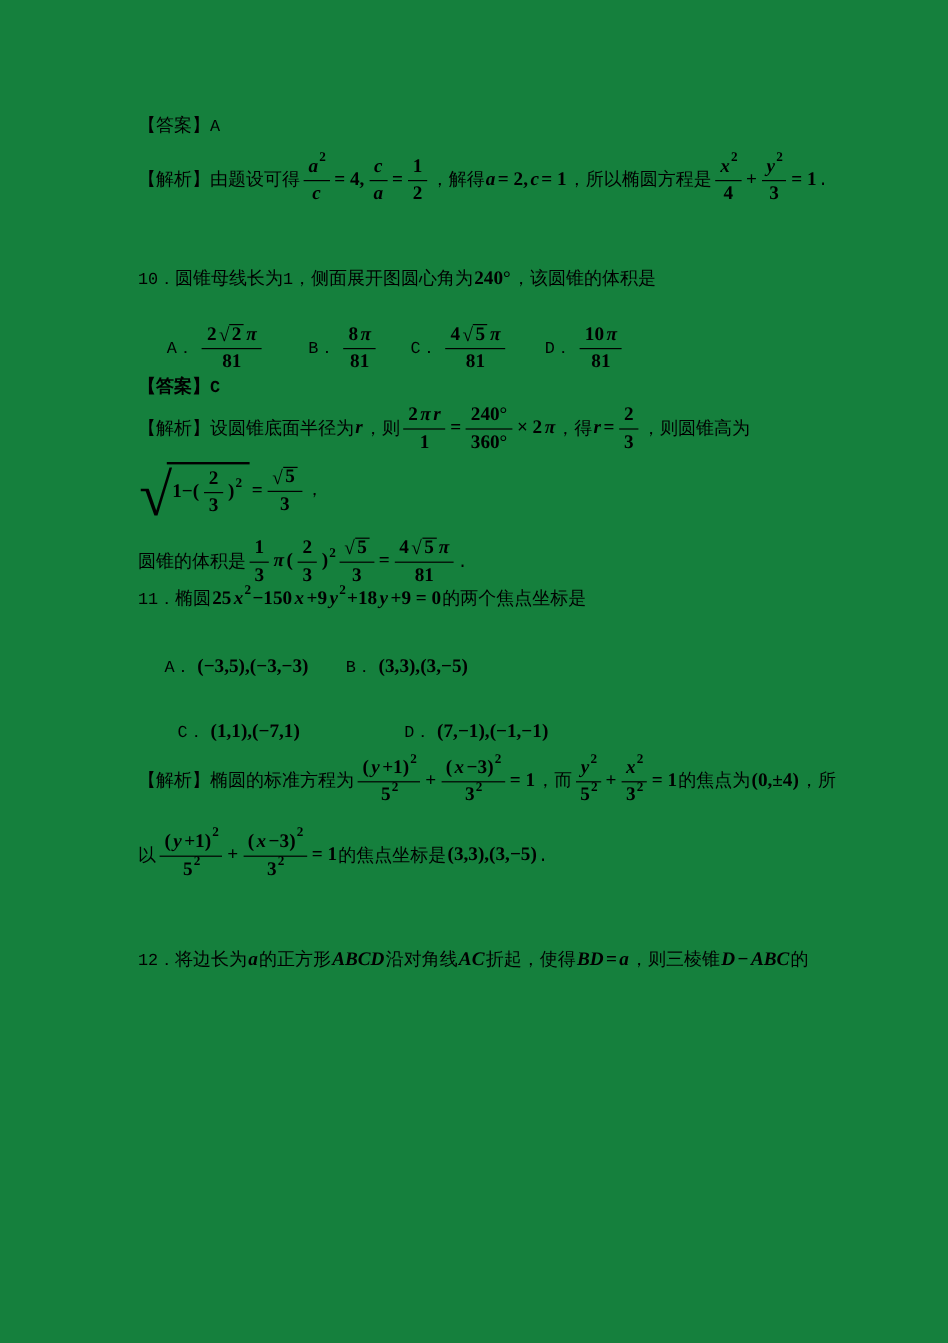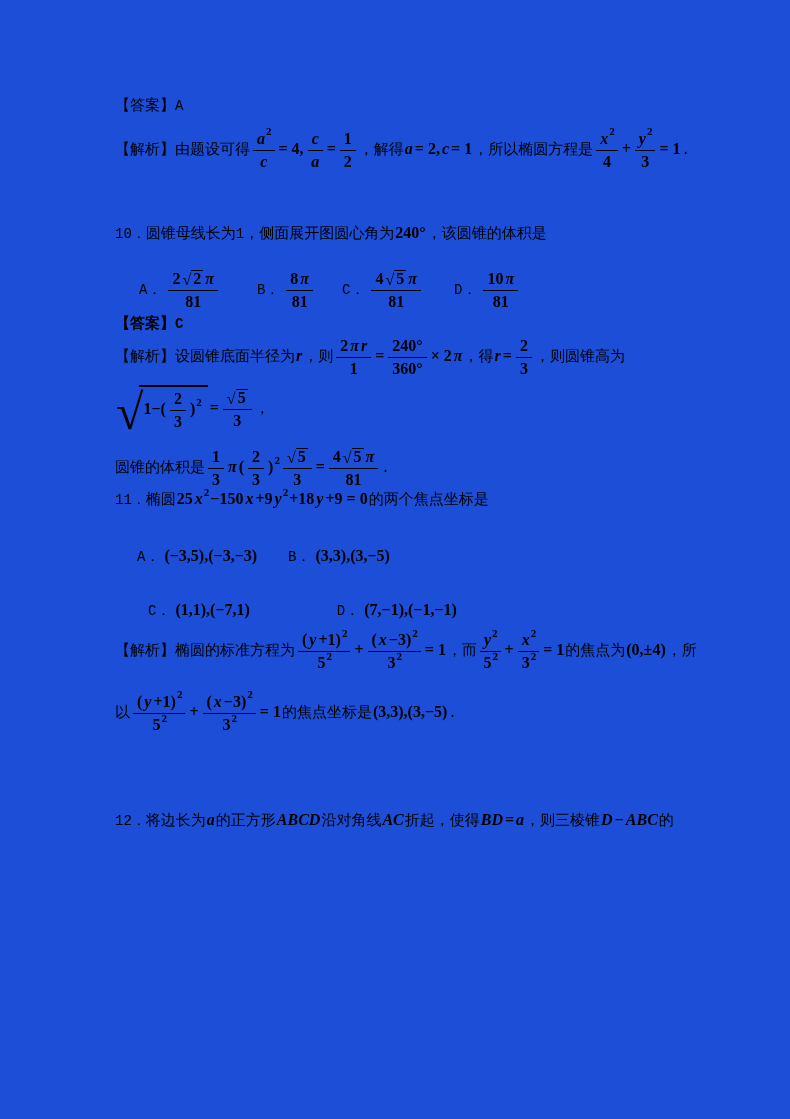--- a/index.html
+++ b/index.html
@@ -1,16 +1,16 @@
 <!DOCTYPE html>
 <html><head>
 <meta charset="utf-8">
 <style>
   html,body{margin:0;padding:0;background:#ffffff;}
-  .page{position:relative;width:790px;height:1119px;background:#1d4ed8;color:#000;overflow:hidden;}
+  .page{position:relative;width:790px;height:1119px;background:#15803d;color:#000;overflow:hidden;}
   .content{padding:96px 80px 0 115px;}
   .line{white-space:nowrap;font-size:15px;line-height:1.25;color:#000;}
   .cn{font-family:"Liberation Sans",sans-serif;font-size:15px;}
   .lat{font-family:"Liberation Mono",monospace;font-size:14px;}
   .mb{font-family:"Liberation Serif",serif;font-weight:700;font-size:16px;margin:0 1px;}
   .mbi{font-family:"Liberation Serif",serif;font-weight:700;font-style:italic;font-size:16px;margin:0 1px;}
   sup.msup{font-family:"Liberation Serif",serif;font-weight:700;font-size:11px;line-height:0;position:relative;top:-2px;}
   .frac{display:inline-block;vertical-align:middle;text-align:center;margin:0 3px;font-family:"Liberation Serif",serif;font-weight:700;font-size:16px;}
   .frac .num{display:block;border-bottom:1.5px solid #000;padding:0 3px 2px;line-height:1.15;}
   .frac .den{display:block;padding-top:2px;line-height:1.15;}
@@ -33,21 +33,21 @@
   [data-line="analysis-c-2"]{margin-top:6px;}
   [data-line="analysis-c-3"]{margin-top:14px;}
   [data-line="q11-stem"]{}
   [data-line="q11-options-ab"]{margin-top:36px;padding-left:22px;}
   [data-line="q11-options-ab"] .opt:nth-child(1){margin-right:30px;}
   [data-line="q11-options-cd"]{margin-top:34px;padding-left:33px;}
   [data-line="q11-options-cd"] .opt:nth-child(1){margin-right:86px;}
   [data-line="answer-b"]{margin-top:16px;}
   [data-line="analysis-b-1"]{margin-top:10px;}
   [data-line="analysis-b-2"]{margin-top:20px;}
-  [data-line="q12-stem"]{margin-top:76px;}
+  [data-line="q12-stem"]{margin-top:56px;}
   [data-line="q12-stem-cont"]{margin-top:14px;padding-left:25px;}
 </style>
 </head>
 <body>
 
 <div class="page">
   <div class="content">
       <div class="line" data-line="answer-a"><span class="cn">【答案】</span><span class="lat">A</span></div>
       <div class="line" data-line="analysis-a"><span class="cn">【解析】由题设可得</span><span class="frac"><span class="num"><span class="mbi">a</span><sup class="msup">2</sup></span><span class="den"><span class="mbi">c</span></span></span><span class="mb">= 4,</span><span class="frac"><span class="num"><span class="mbi">c</span></span><span class="den"><span class="mbi">a</span></span></span><span class="mb">=</span><span class="frac"><span class="num"><span class="mb">1</span></span><span class="den"><span class="mb">2</span></span></span><span class="cn">，解得</span><span class="mbi">a</span><span class="mb">= 2,</span><span class="mbi">c</span><span class="mb">= 1</span><span class="cn">，所以椭圆方程是</span><span class="frac"><span class="num"><span class="mbi">x</span><sup class="msup">2</sup></span><span class="den"><span class="mb">4</span></span></span><span class="mb">+</span><span class="frac"><span class="num"><span class="mbi">y</span><sup class="msup">2</sup></span><span class="den"><span class="mb">3</span></span></span><span class="mb">= 1</span><span class="lat">.</span></div>
       <div class="line" data-line="q10-stem"><span class="lat">10．</span><span class="cn">圆锥母线长为</span><span class="lat">1</span><span class="cn">，侧面展开图圆心角为</span><span class="mb">240°</span><span class="cn">，该圆锥的体积是</span></div>

